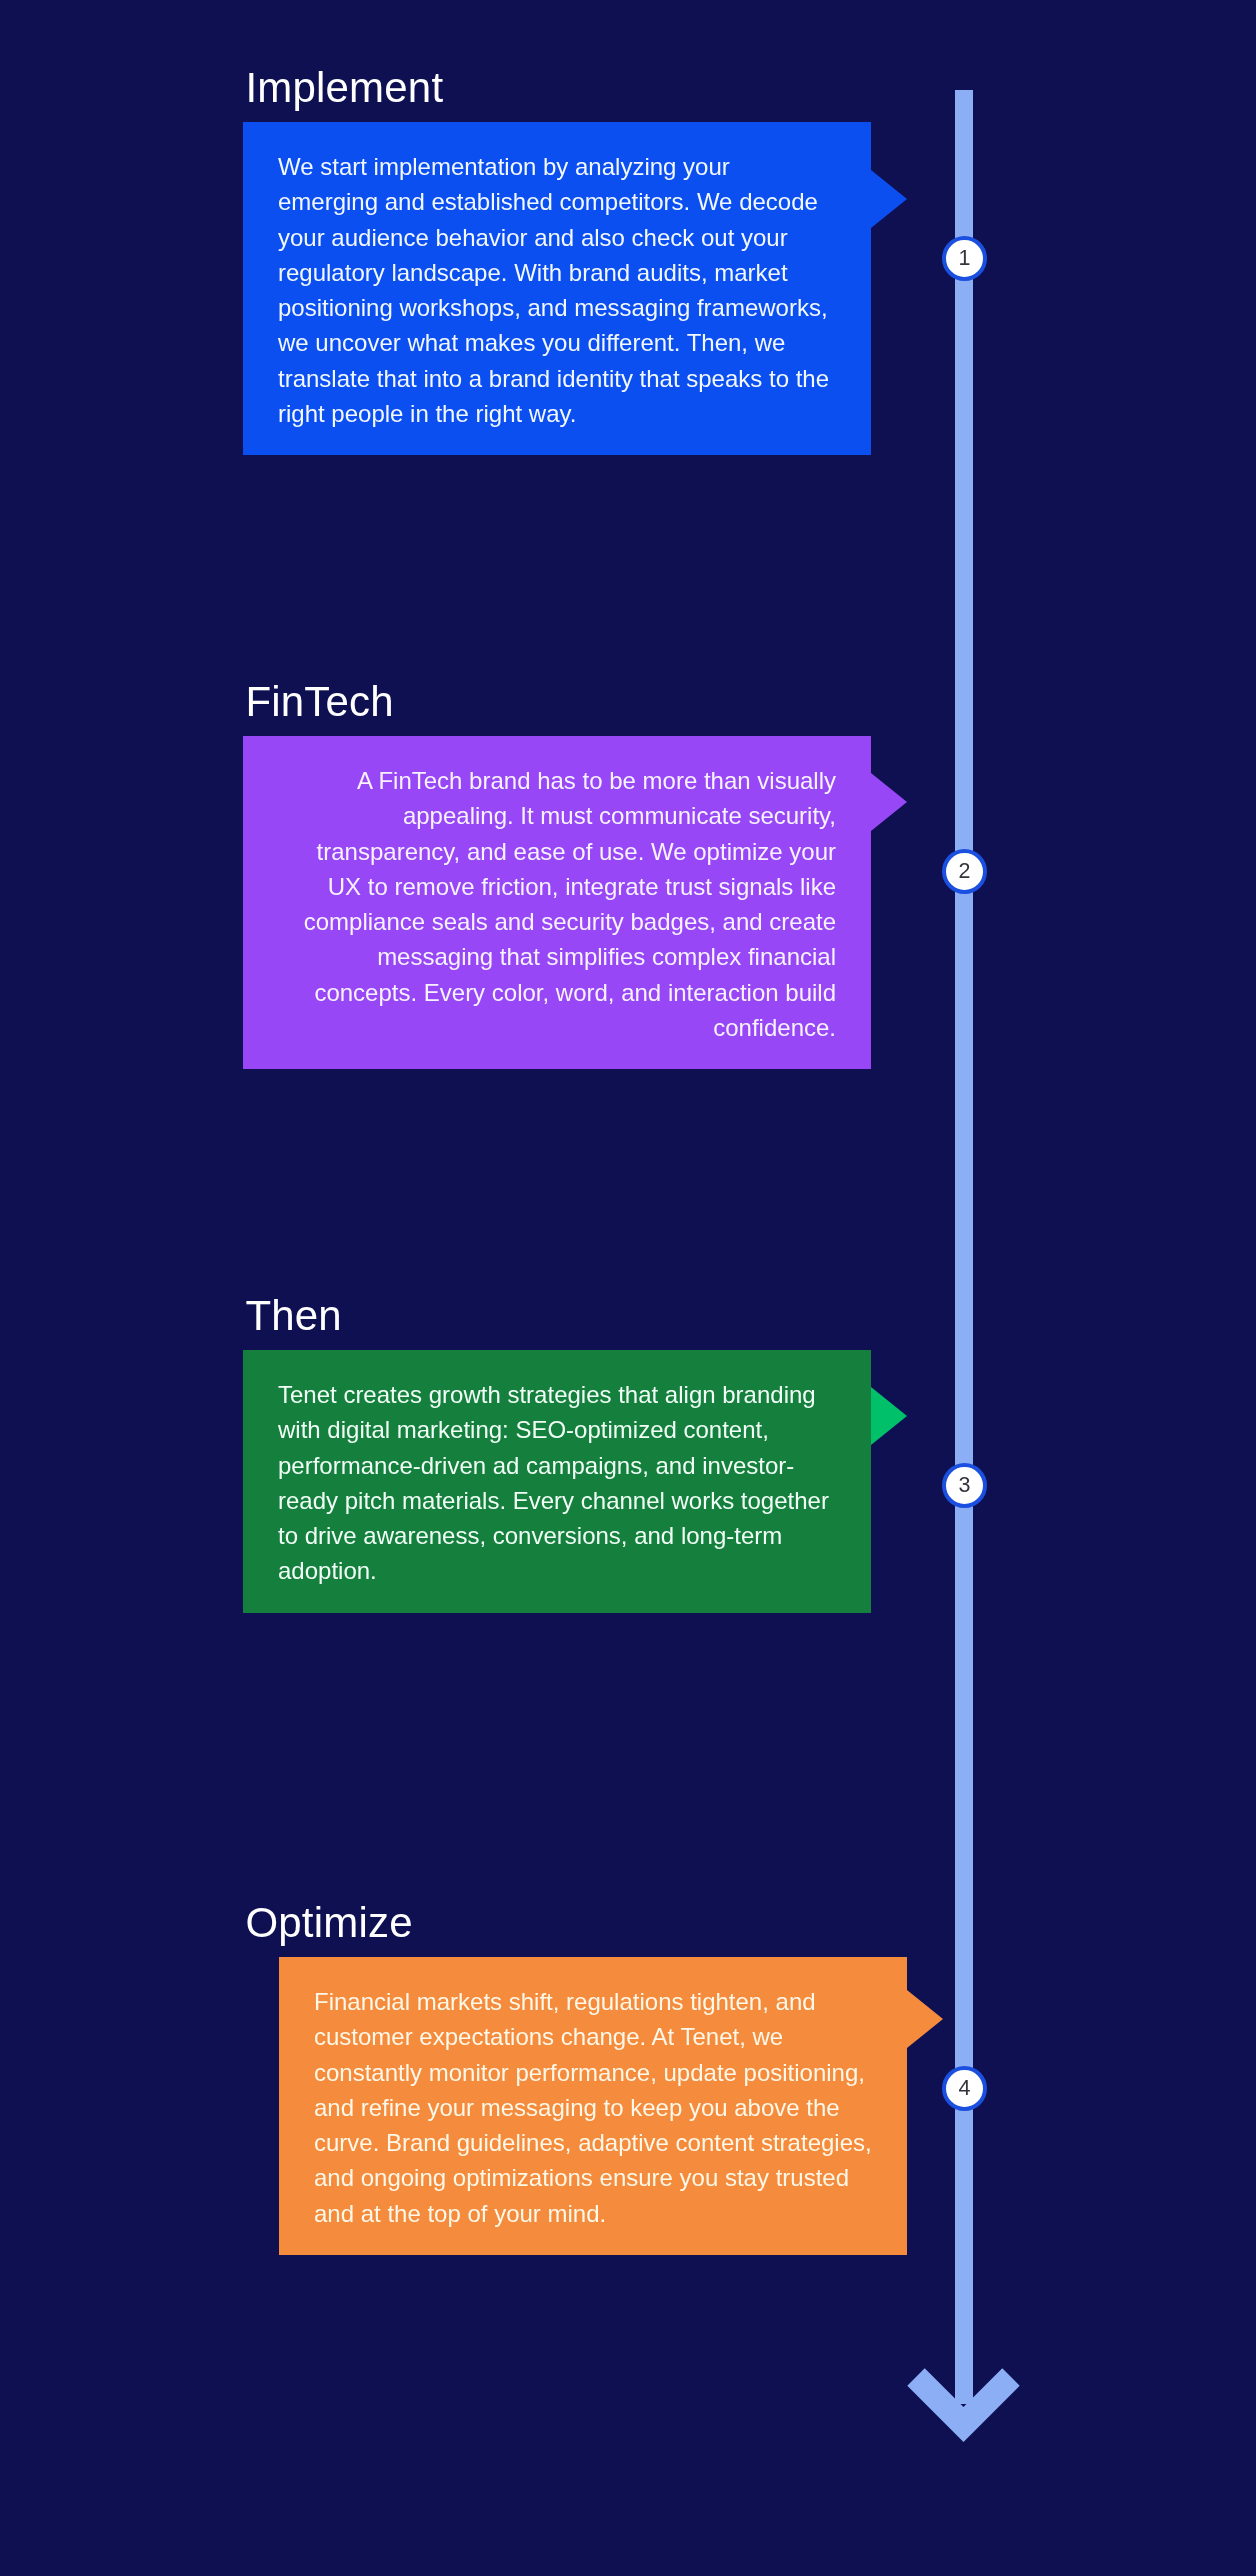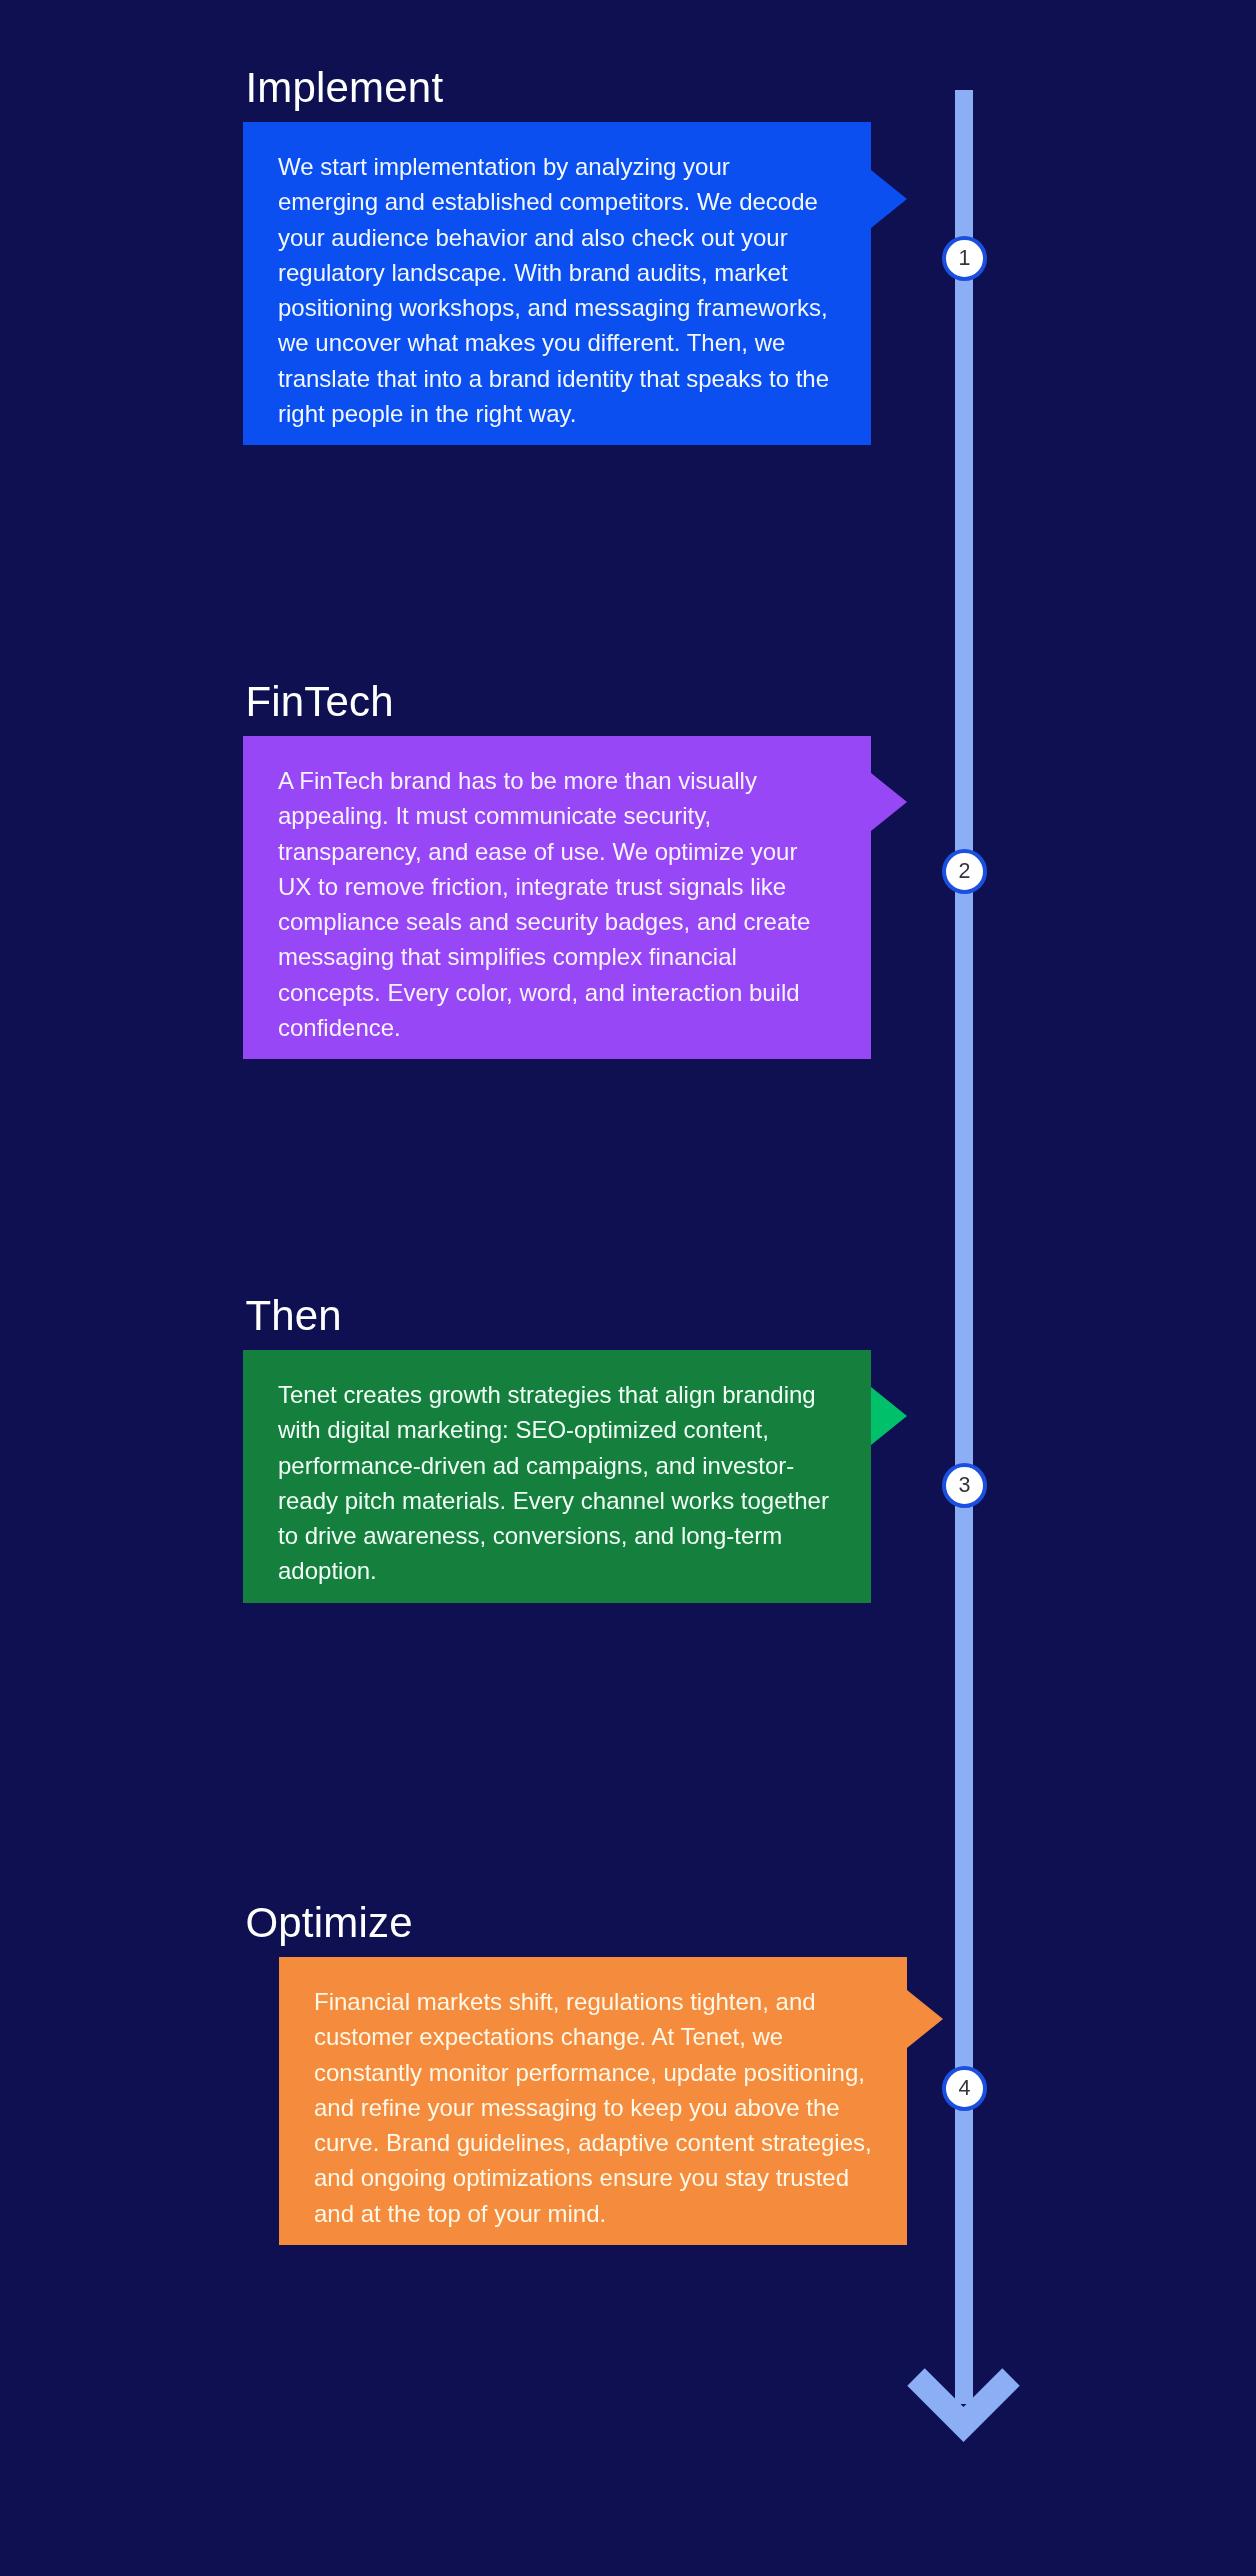--- a/index.html
+++ b/index.html
@@ -63,40 +63,40 @@
     font-weight: 400;
     letter-spacing: 0.2px;
     line-height: 1.12;
     margin-bottom: 11px;
     padding-left: 2.4px;
   }
 
   .card {
     position: relative;
     width: 628px;
-    padding: 27px 35px 14px 35px;
+    padding: 27px 35px 24px 35px;
     font-size: 24px;
     line-height: 1.47;
   }
 
   
   .card-tail {
     position: absolute;
     top: 0;
     left: 100%;
     width: 0;
     height: 0;
     border-top: 29px solid transparent;
     border-bottom: 29px solid transparent;
   }
 
   .c-implement { background: #0B4FF0; color: #F2F8FF; }
   .c-implement .card-tail { border-left: 36px solid #0B4FF0; }
 
-  .c-optimize  { background: #9747F5; color: #F8F2FF; }
+  .c-optimize  { background: #9747F5; color: #F8F2FF; text-align: right; }
   .c-optimize .card-tail { border-left: 36px solid #9747F5; }
 
   .c-scale     { background: #15803d; color: #F1FFF7; }
   .c-scale .card-tail { border-left: 36px solid #00C06A; }
 
   .c-sustain   { background: #F58B3C; color: #FDF8E8; margin-left: 36px; }
   .c-sustain .card-tail { border-left: 36px solid #F58B3C; }
 </style>
 </head>
 <body>

